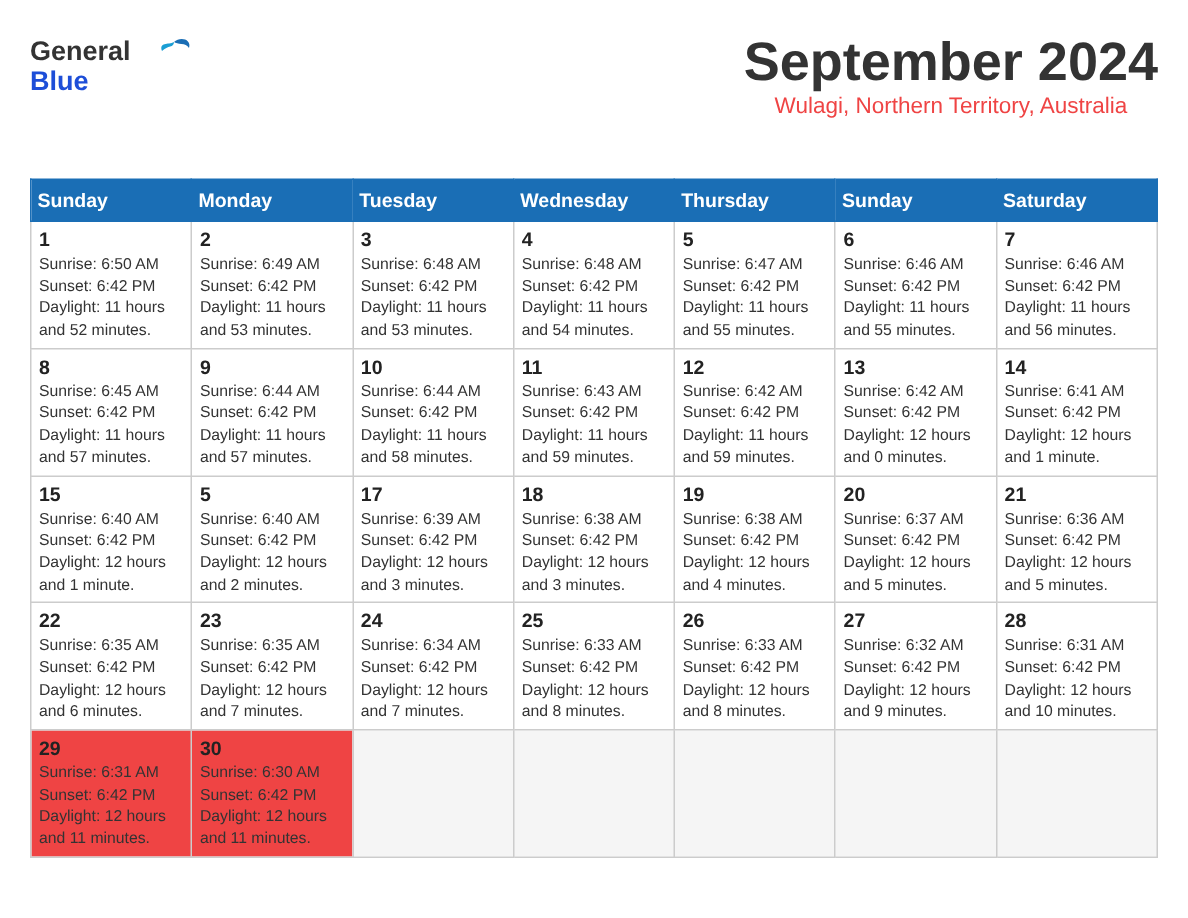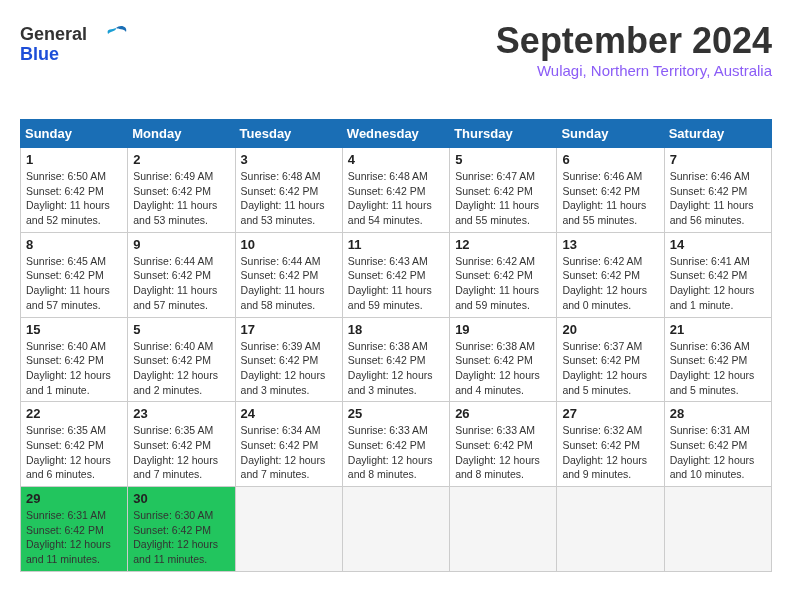--- a/index.html
+++ b/index.html
@@ -15,30 +15,30 @@
       align-items: flex-start;
       justify-content: space-between;
       margin-bottom: 10px;
     }
     .logo {
       display: flex;
       align-items: center;
       gap: 4px;
     }
     .title-section {
-      text-align: right;
+      text-align: center;
     }
     .month-title {
       font-size: 36px;
       font-weight: bold;
       color: #333;
     }
     .subtitle {
       font-size: 15px;
-      color: #8b5cf6;
+      color: #ef4444;
     }
     .calendar {
       width: 100%;
       border-collapse: collapse;
       font-size: 11px;
       margin-top: 40px;
     }
     .calendar th {
       background: #1a6eb5;
       color: #fff;
@@ -50,21 +50,21 @@
     }
     .calendar td {
       border: 1px solid #ccc;
       vertical-align: top;
       padding: 4px 5px;
       width: calc(100% / 7);
       min-height: 80px;
       background: #fff;
     }
     .calendar tr:last-child td {
-      background: #22c55e;
+      background: #ef4444;
     }
     .day-num {
       font-size: 13px;
       font-weight: bold;
       color: #222;
       display: block;
       margin-bottom: 2px;
     }
     .cell-text {
       color: #333;

